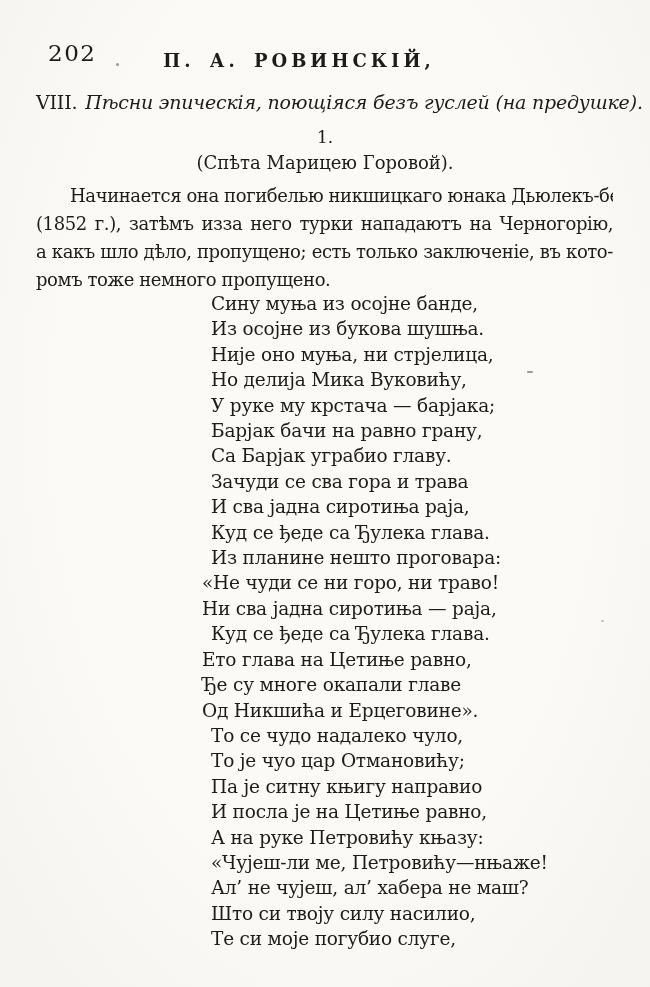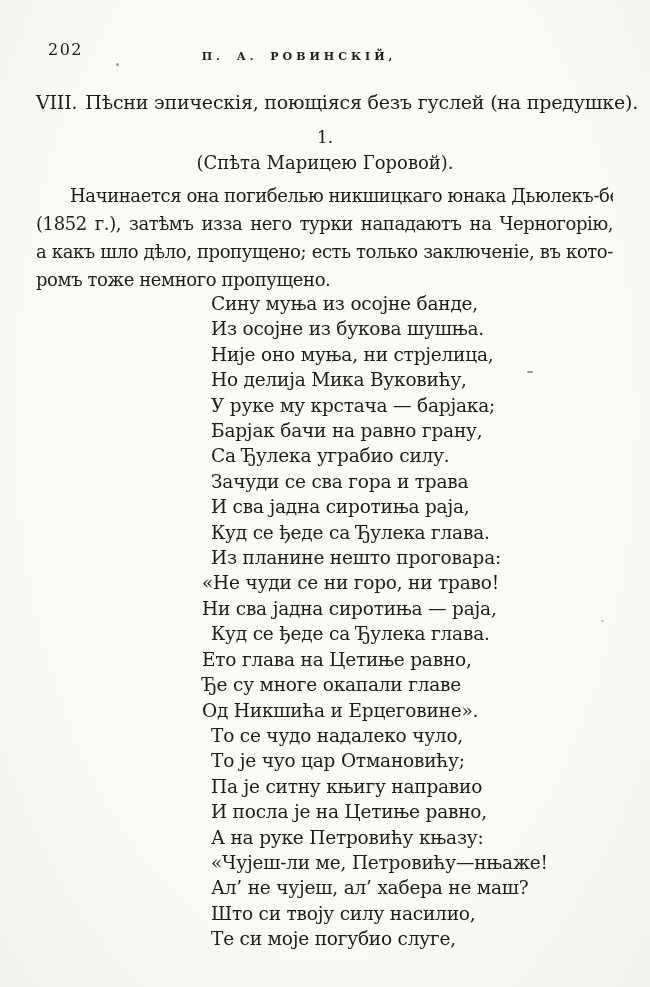--- a/index.html
+++ b/index.html
@@ -17,49 +17,50 @@
     width: 650px;
     height: 987px;
     background: radial-gradient(ellipse at 50% 42%, #fbfaf7 55%, #f4f3ef 100%);
     color: #1d1c1a;
     overflow: hidden;
   }
   .page-number {
     position: absolute;
     left: 48px;
     top: 40px;
-    font-size: 16px;
+    font-size: 23px;
     letter-spacing: 1.5px;
   }
   .running-title {
     position: absolute;
     left: 8px;
     right: 60px;
     top: 50px;
     text-align: center;
-    font-size: 11px;
+    font-size: 18px;
     font-weight: bold;
     letter-spacing: 4px;
     word-spacing: 5px;
   }
   .section-heading {
     position: absolute;
     left: 36px;
     top: 91px;
     width: 578px;
     text-align: center;
     font-size: 19px;
     letter-spacing: -0.2px;
     white-space: nowrap;
   }
   .section-heading .roman-number {
     font-style: normal;
     margin-right: 8px;
   }
   .section-heading .italic-title {
+    font-style: italic;
   }
   .poem-number {
     position: absolute;
     left: 36px;
     top: 127px;
     width: 578px;
     text-align: center;
     font-size: 17px;
   }
   .poem-source {
@@ -139,21 +140,21 @@
       <div class="prose-line last">ромъ тоже немного пропущено.</div>
     </div>
 
   <div class="verse">
       <div class="verse-line">Сину муња из осојне банде,</div>
       <div class="verse-line">Из осојне из букова шушња.</div>
       <div class="verse-line">Није оно муња, ни стрјелица,</div>
       <div class="verse-line">Но делија Мика Вуковићу,</div>
       <div class="verse-line">У руке му крстача — барјака;</div>
       <div class="verse-line">Барјак бачи на равно грану,</div>
-      <div class="verse-line">Са Ђулека уграбио силу.</div>
+      <div class="verse-line">Са Барјак уграбио главу.</div>
       <div class="verse-line">Зачуди се сва гора и трава</div>
       <div class="verse-line">И сва јадна сиротиња раја,</div>
       <div class="verse-line">Куд се ђеде са Ђулека глава.</div>
       <div class="verse-line">Из планине нешто проговара:</div>
       <div class="verse-line indent">«Не чуди се ни горо, ни траво!</div>
       <div class="verse-line indent">Ни сва јадна сиротиња — раја,</div>
       <div class="verse-line">Куд се ђеде са Ђулека глава.</div>
       <div class="verse-line indent">Ето глава на Цетиње равно,</div>
       <div class="verse-line indent">Ђе су многе окапали главе</div>
       <div class="verse-line indent">Од Никшића и Ерцеговине».</div>

